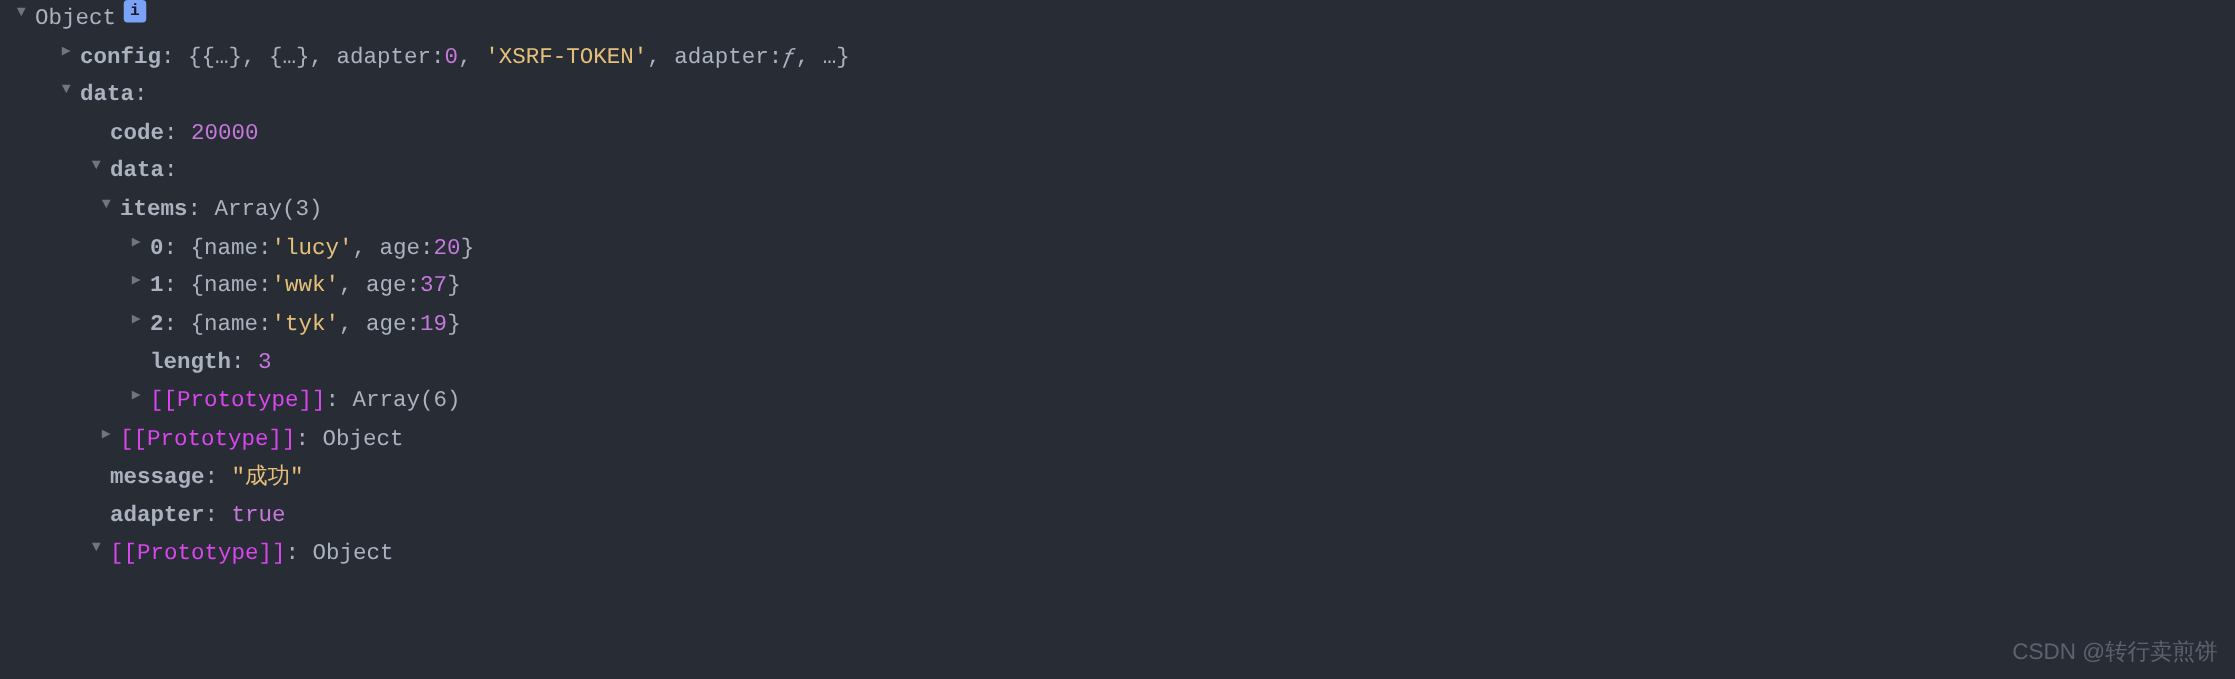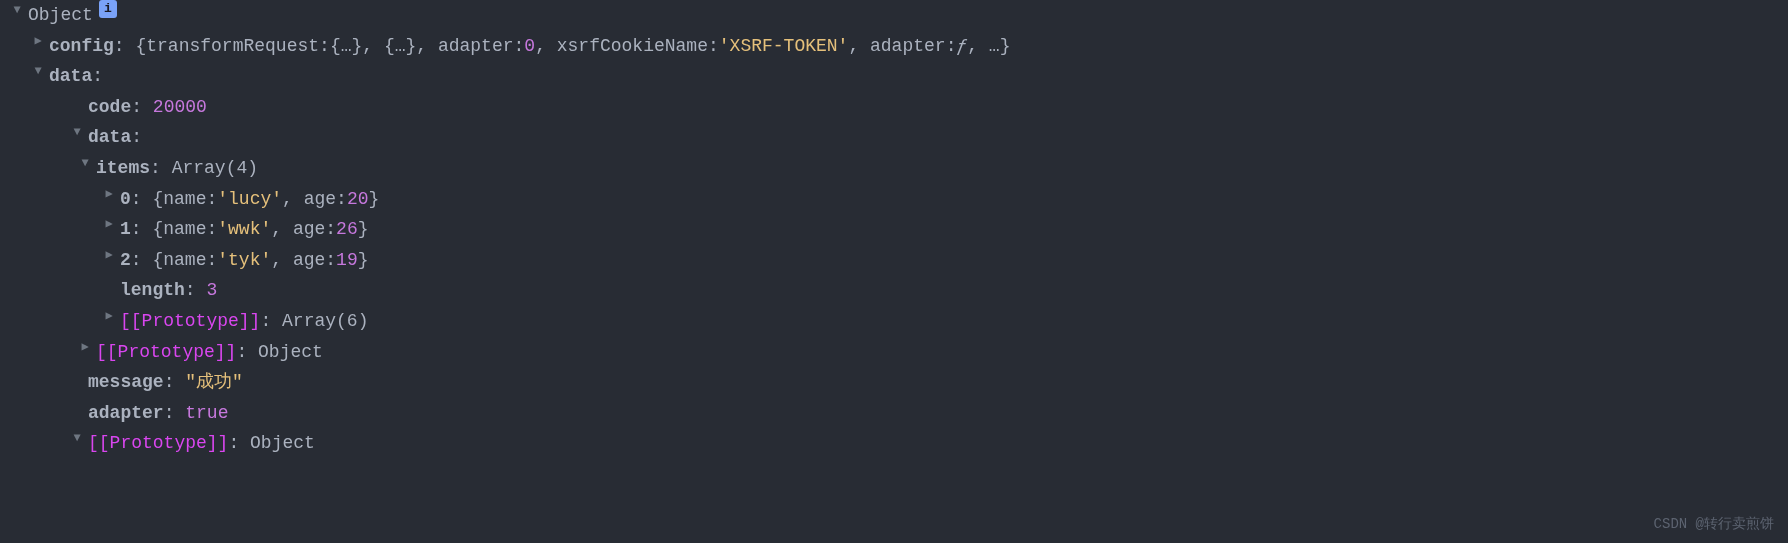--- a/index.html
+++ b/index.html
@@ -36,21 +36,21 @@
       content: "▼";
     }
     .arrow-right::before {
       content: "▶";
     }
     .no-arrow {
       display: inline-block;
       width: 14px;
       margin-right: 4px;
     }
-    .indent-1 { padding-left: 31px; }
+    .indent-1 { padding-left: 46px; }
     .indent-2 { padding-left: 70px; }
     .indent-3 { padding-left: 78px; }
     .indent-4 { padding-left: 102px; }
     .key {
       color: #abb2bf;
       font-weight: bold;
     }
     .key-dim {
       color: #d946ef;
     }
@@ -86,48 +86,46 @@
       font-size: 13px;
       font-weight: bold;
       font-style: normal;
       margin-left: 6px;
     }
     .watermark {
       position: fixed;
       bottom: 6px;
       right: 14px;
       color: #5c6370;
-      font-size: 14px;
-      font-family: Liberation Mono, monospace;
+      font-size: 18px;
+      font-family: Liberation Sans, sans-serif;
     }
     .sp { white-space: pre; }
   </style>
 </head>
 <body>
 
 <div class="row">
   <span class="arrow arrow-down"></span>
   <span class="object-name">Object</span>
   <span class="info-badge">i</span>
 </div>
 
 <div class="row indent-1">
   <span class="arrow arrow-right"></span>
   <span class="key">config</span>
   <span class="sp">: </span>
   <span class="preview">{</span>
-  <span class="preview">transformRequest: </span>
   <span class="preview">{…}</span>
   <span class="preview sp">, </span>
   <span class="preview">{…}</span>
   <span class="preview sp">, </span>
   <span class="preview">adapter: </span>
   <span class="number">0</span>
   <span class="preview sp">, </span>
-  <span class="preview">xsrfCookieName: </span>
   <span class="string">'XSRF-TOKEN'</span>
   <span class="preview sp">, </span>
   <span class="preview">adapter: </span>
   <span class="italic-f">ƒ</span>
   <span class="preview sp">, …}</span>
 </div>
 
 <div class="row indent-1">
   <span class="arrow arrow-down"></span>
   <span class="key">data</span>
@@ -144,21 +142,21 @@
 <div class="row indent-2">
   <span class="arrow arrow-down"></span>
   <span class="key">data</span>
   <span class="preview">:</span>
 </div>
 
 <div class="row indent-3">
   <span class="arrow arrow-down"></span>
   <span class="key">items</span>
   <span class="sp">: </span>
-  <span class="preview">Array(4)</span>
+  <span class="preview">Array(3)</span>
 </div>
 
 <div class="row indent-4">
   <span class="arrow arrow-right"></span>
   <span class="key">0</span>
   <span class="sp">: </span>
   <span class="preview">{</span>
   <span class="preview">name: </span>
   <span class="string">'lucy'</span>
   <span class="preview sp">, </span>
@@ -169,21 +167,21 @@
 
 <div class="row indent-4">
   <span class="arrow arrow-right"></span>
   <span class="key">1</span>
   <span class="sp">: </span>
   <span class="preview">{</span>
   <span class="preview">name: </span>
   <span class="string">'wwk'</span>
   <span class="preview sp">, </span>
   <span class="preview">age: </span>
-  <span class="number">26</span>
+  <span class="number">37</span>
   <span class="preview">}</span>
 </div>
 
 <div class="row indent-4">
   <span class="arrow arrow-right"></span>
   <span class="key">2</span>
   <span class="sp">: </span>
   <span class="preview">{</span>
   <span class="preview">name: </span>
   <span class="string">'tyk'</span>

